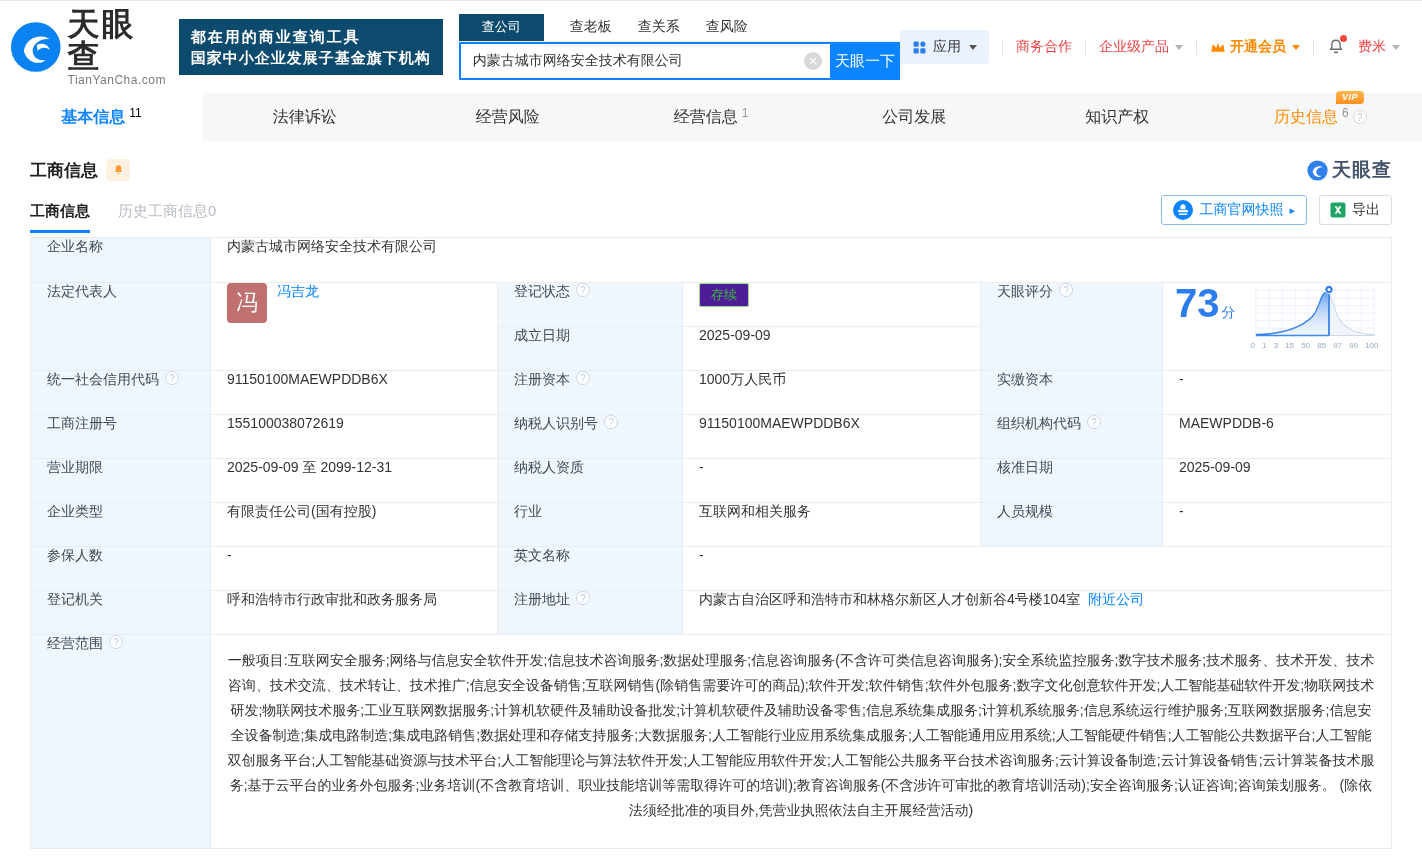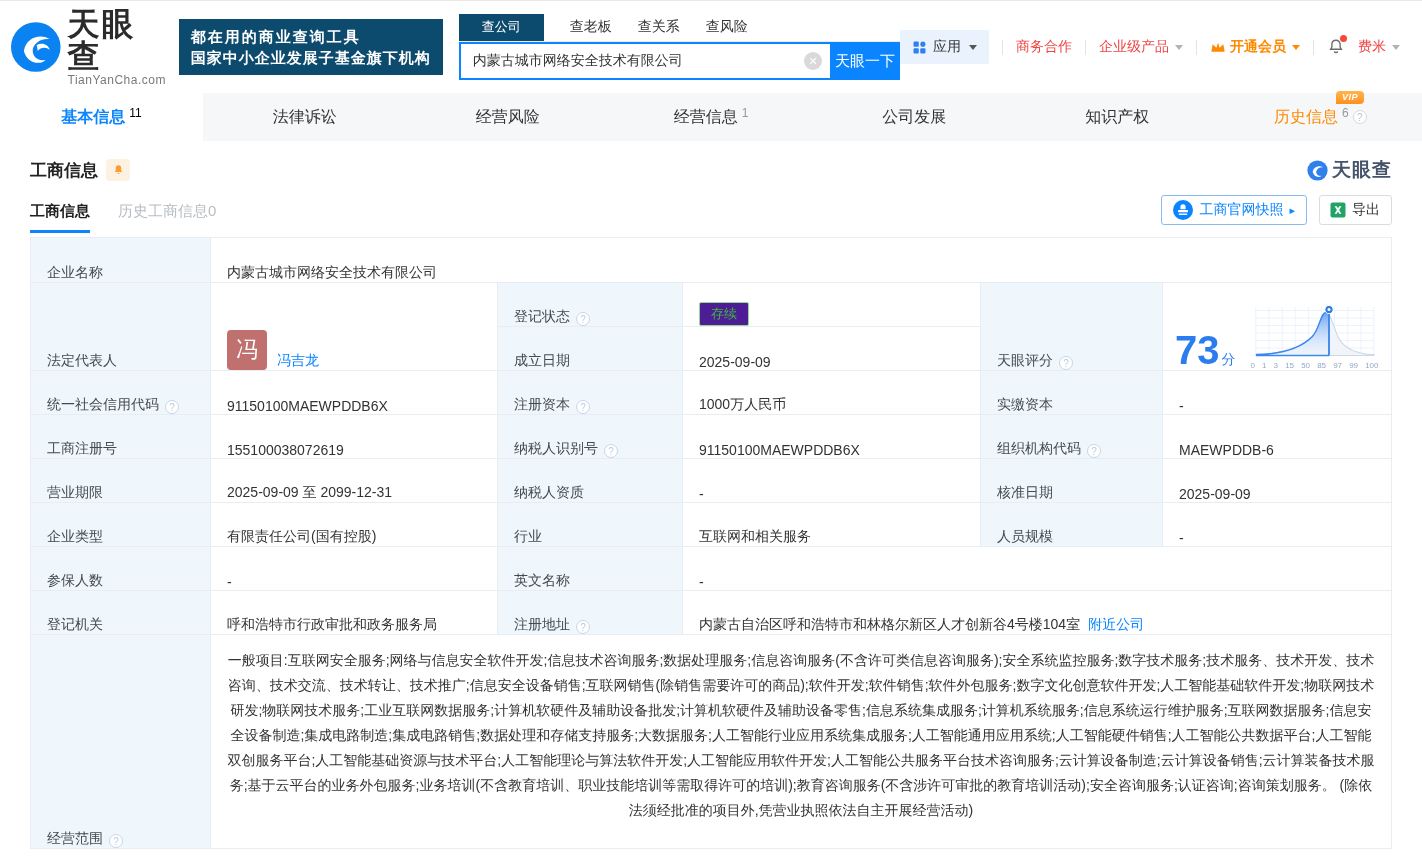--- a/index.html
+++ b/index.html
@@ -79,21 +79,21 @@
   .btn.snapshot { border:1px solid #8abbf2; color:#0a84ff; }
   .btn.export { border:1px solid #dcdcdc; color:#333;padding-left:10px; }
   .arrow-r { font-size:11px; color:#0a84ff; }
 
   
   .info-table { margin-top:4px; width:1362px; height:612px; display:grid;
     grid-template-columns:180px 287px 185px 298px 182px 1fr;
     grid-template-rows:45px 44px 44px 44px 44px 44px 44px 44px 44px 1fr;
     border-top:1px solid #e9edf2; border-left:1px solid #e9edf2; overflow:hidden; background:#fff;}
   .c { border-right:1px solid #e9edf2; border-bottom:1px solid #e9edf2; display:flex;
-    align-items:flex-end; padding:0 16px; font-size:14px; color:#333; background:#fff; min-width:0;}
+    align-items:flex-start; padding:0 16px; font-size:14px; color:#333; background:#fff; min-width:0;}
   .c.lbl { background:#f0f7fc; color:#424a52; gap:6px; }
   .rs2 { grid-row:span 2; } .cs3 { grid-column:span 3; } .cs5 { grid-column:span 5; }
   .link { color:#0a84ff; text-decoration:none; cursor:pointer; }
   .ml8 { margin-left:8px; flex:none;}
   .avatar { width:40px; height:40px; border-radius:4px; background:#c17070; color:#fff;
     font-size:22px; display:flex; align-items:center; justify-content:center; margin-right:10px; cursor:pointer; flex:none;}
   .status-badge { border:1px solid #97d897; background:#4c1d95; color:#3eb63e; font-size:13px;
     padding:2px 11px; border-radius:2px; }
   .score-cell { padding:0 6px 0 12px; gap:8px; }
   .score-num { font-size:40px; font-weight:700; color:#2b7cee; line-height:1; }

